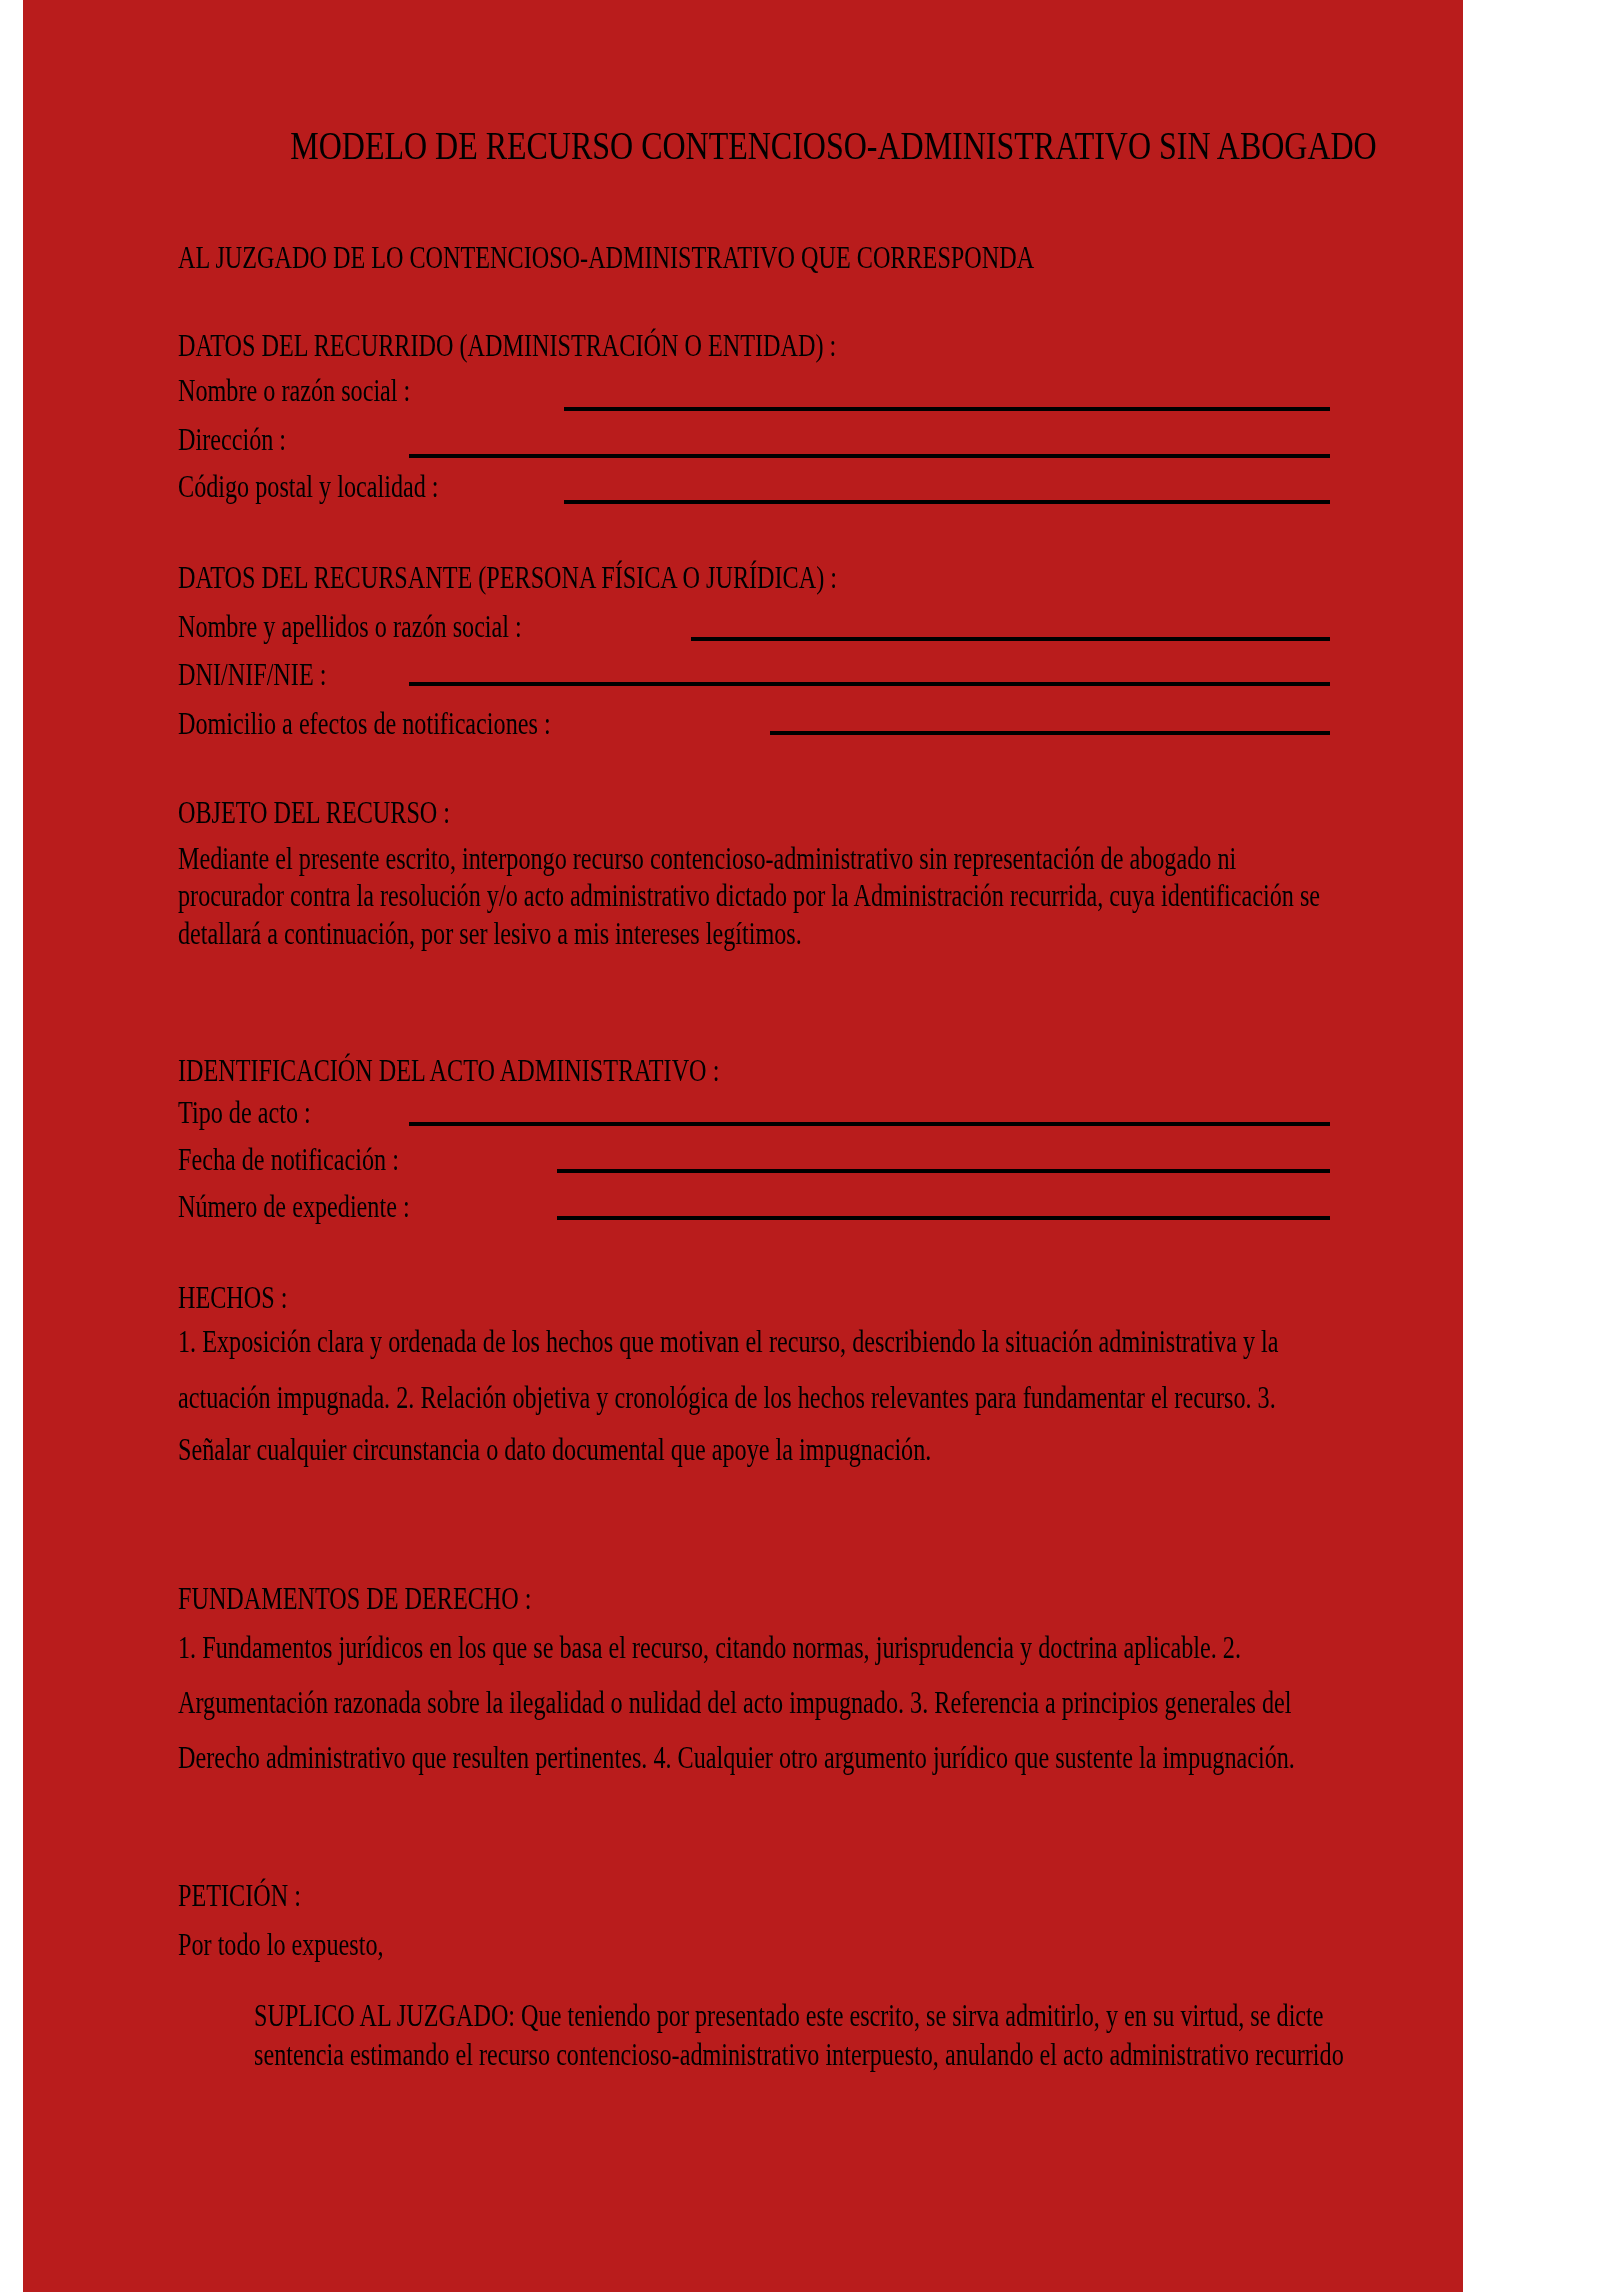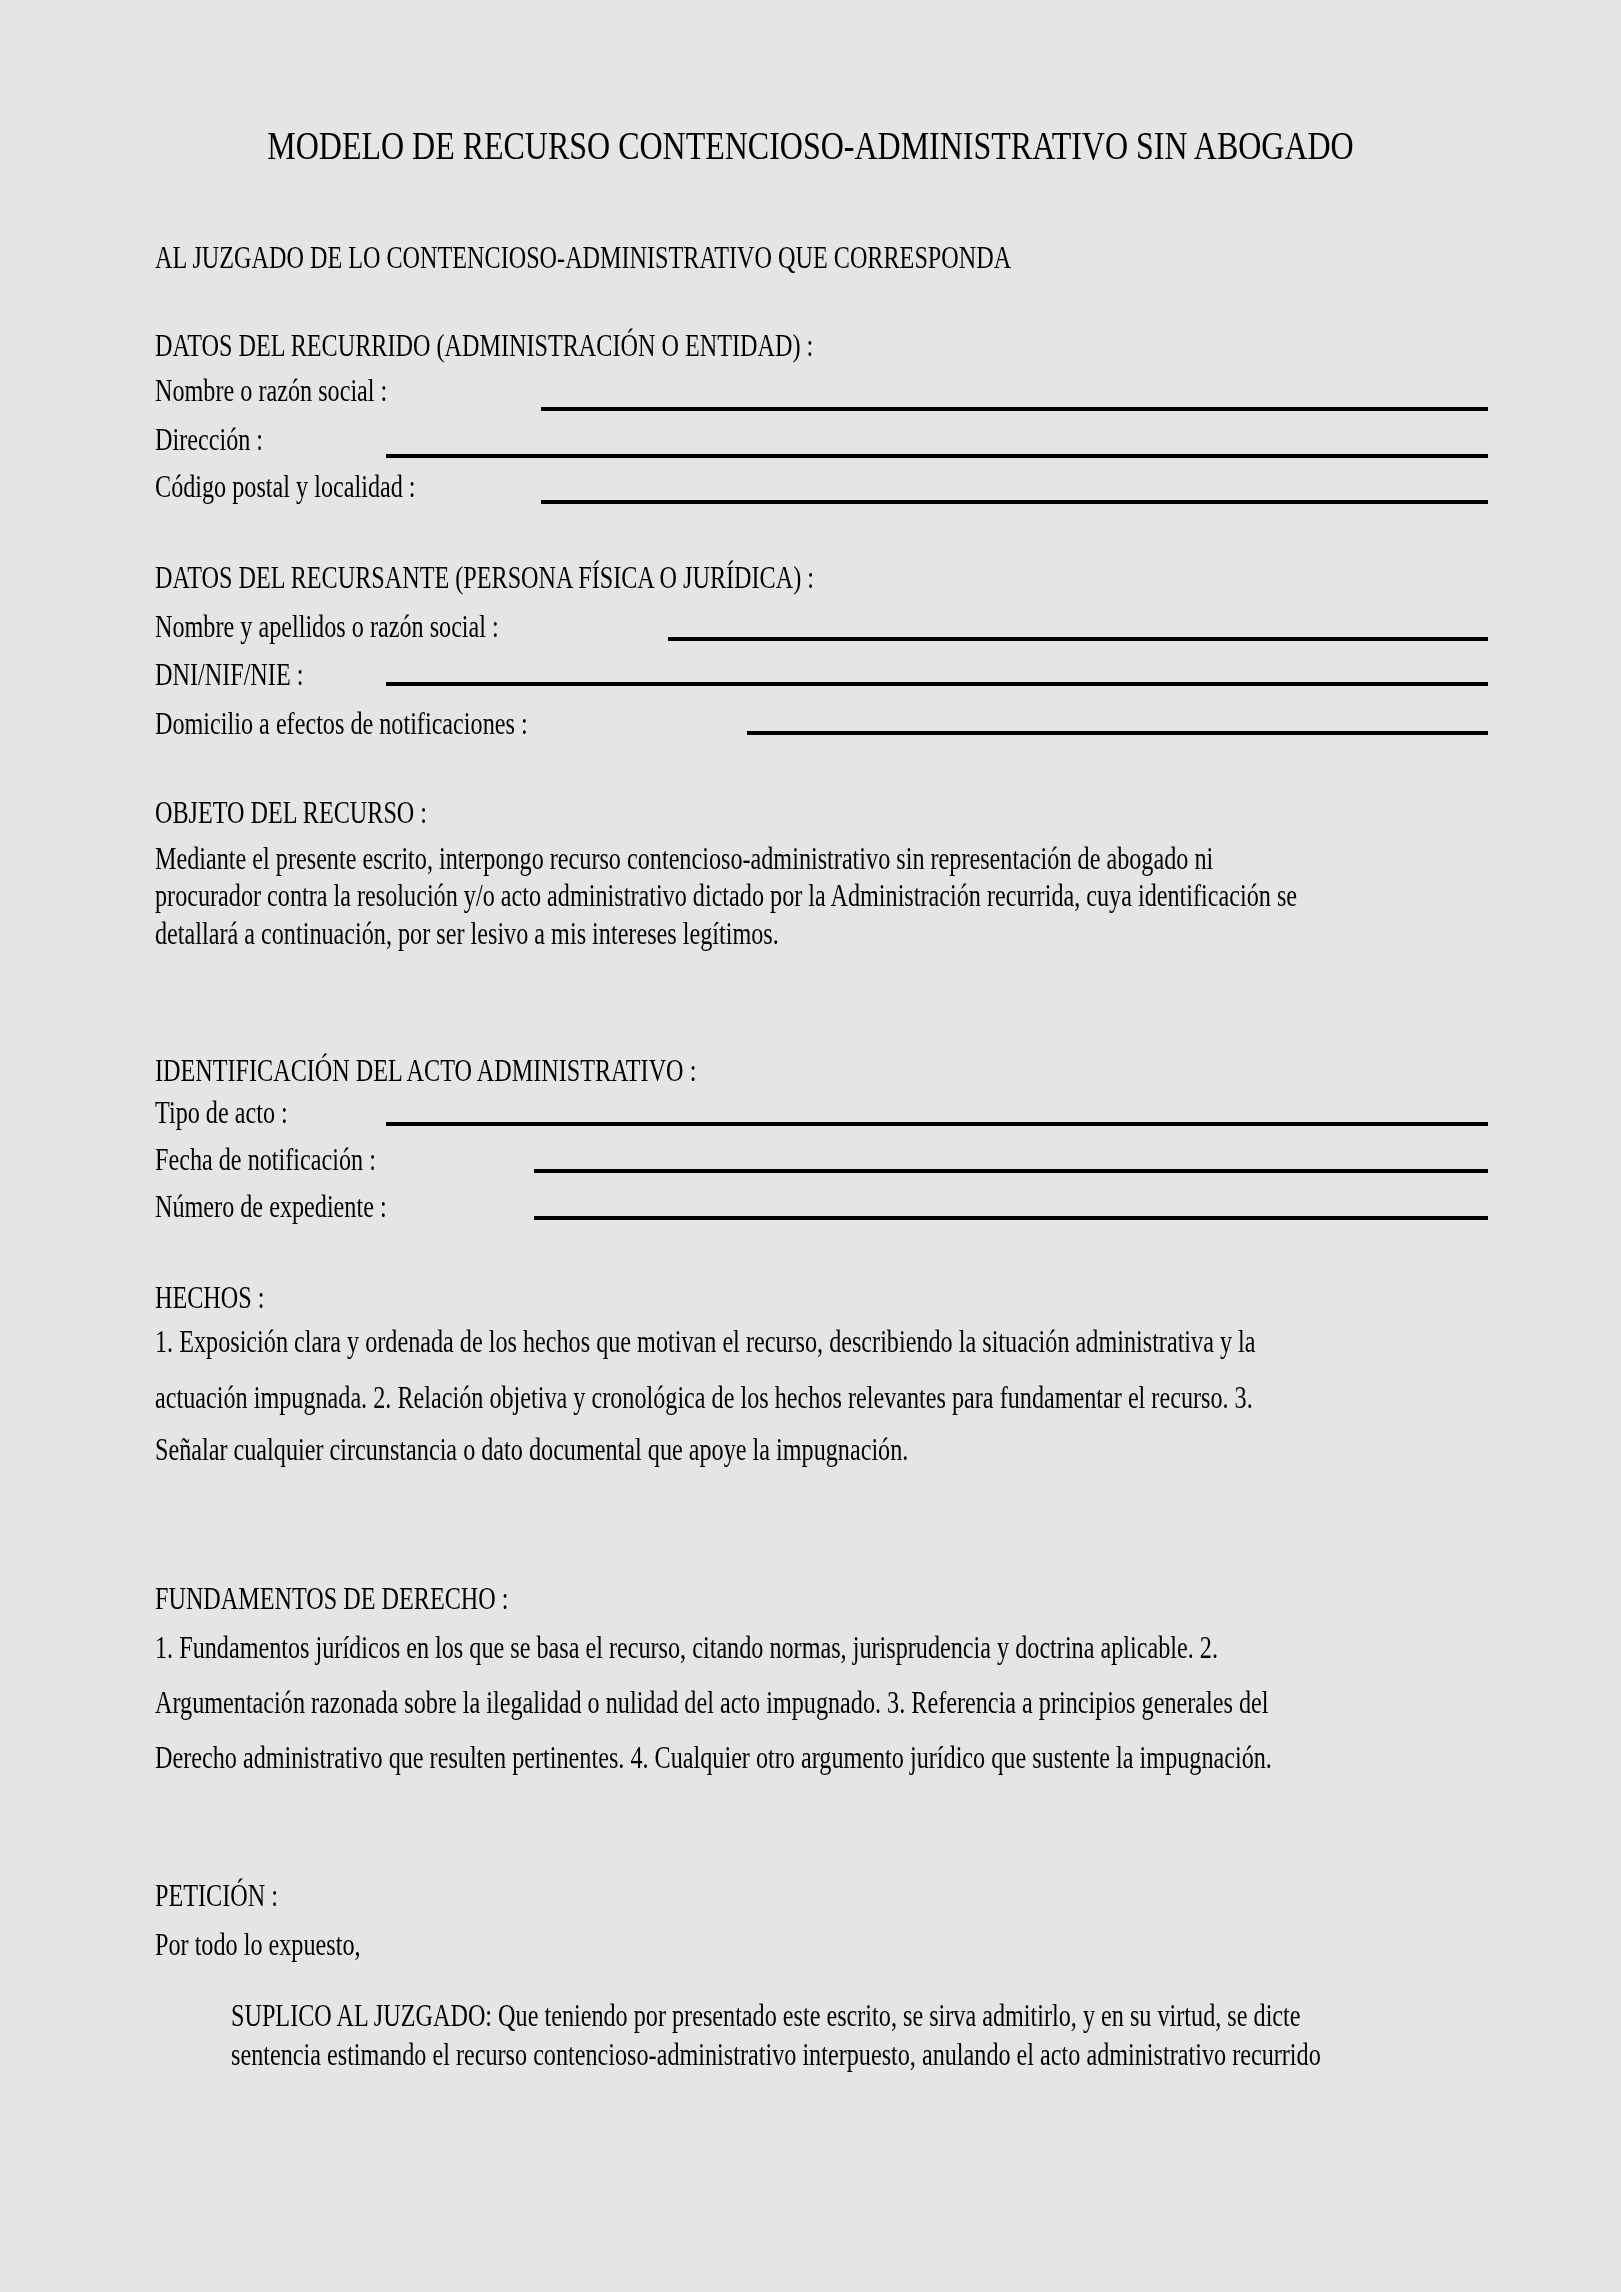--- a/index.html
+++ b/index.html
@@ -2,26 +2,27 @@
 <html><head>
 <meta charset="utf-8">
 <style>
   html, body {
     margin: 0;
     padding: 0;
     background: #ffffff;
   }
   .page {
     position: relative;
-    width: 1621px;
+    width: 1440px;
     height: 2293px;
-    background: #e5e5e5;
+    background: #b91c1c;
     color: #000000;
     font-family: "Liberation Serif", "DejaVu Serif", serif;
     overflow: hidden;
+    margin-left: 23px;
   }
   
   .t {
     position: absolute;
     left: 155px;
     font-size: 31px;
     line-height: 1.15;
     white-space: nowrap;
     transform: scaleX(0.78);
     transform-origin: 0 50%;

